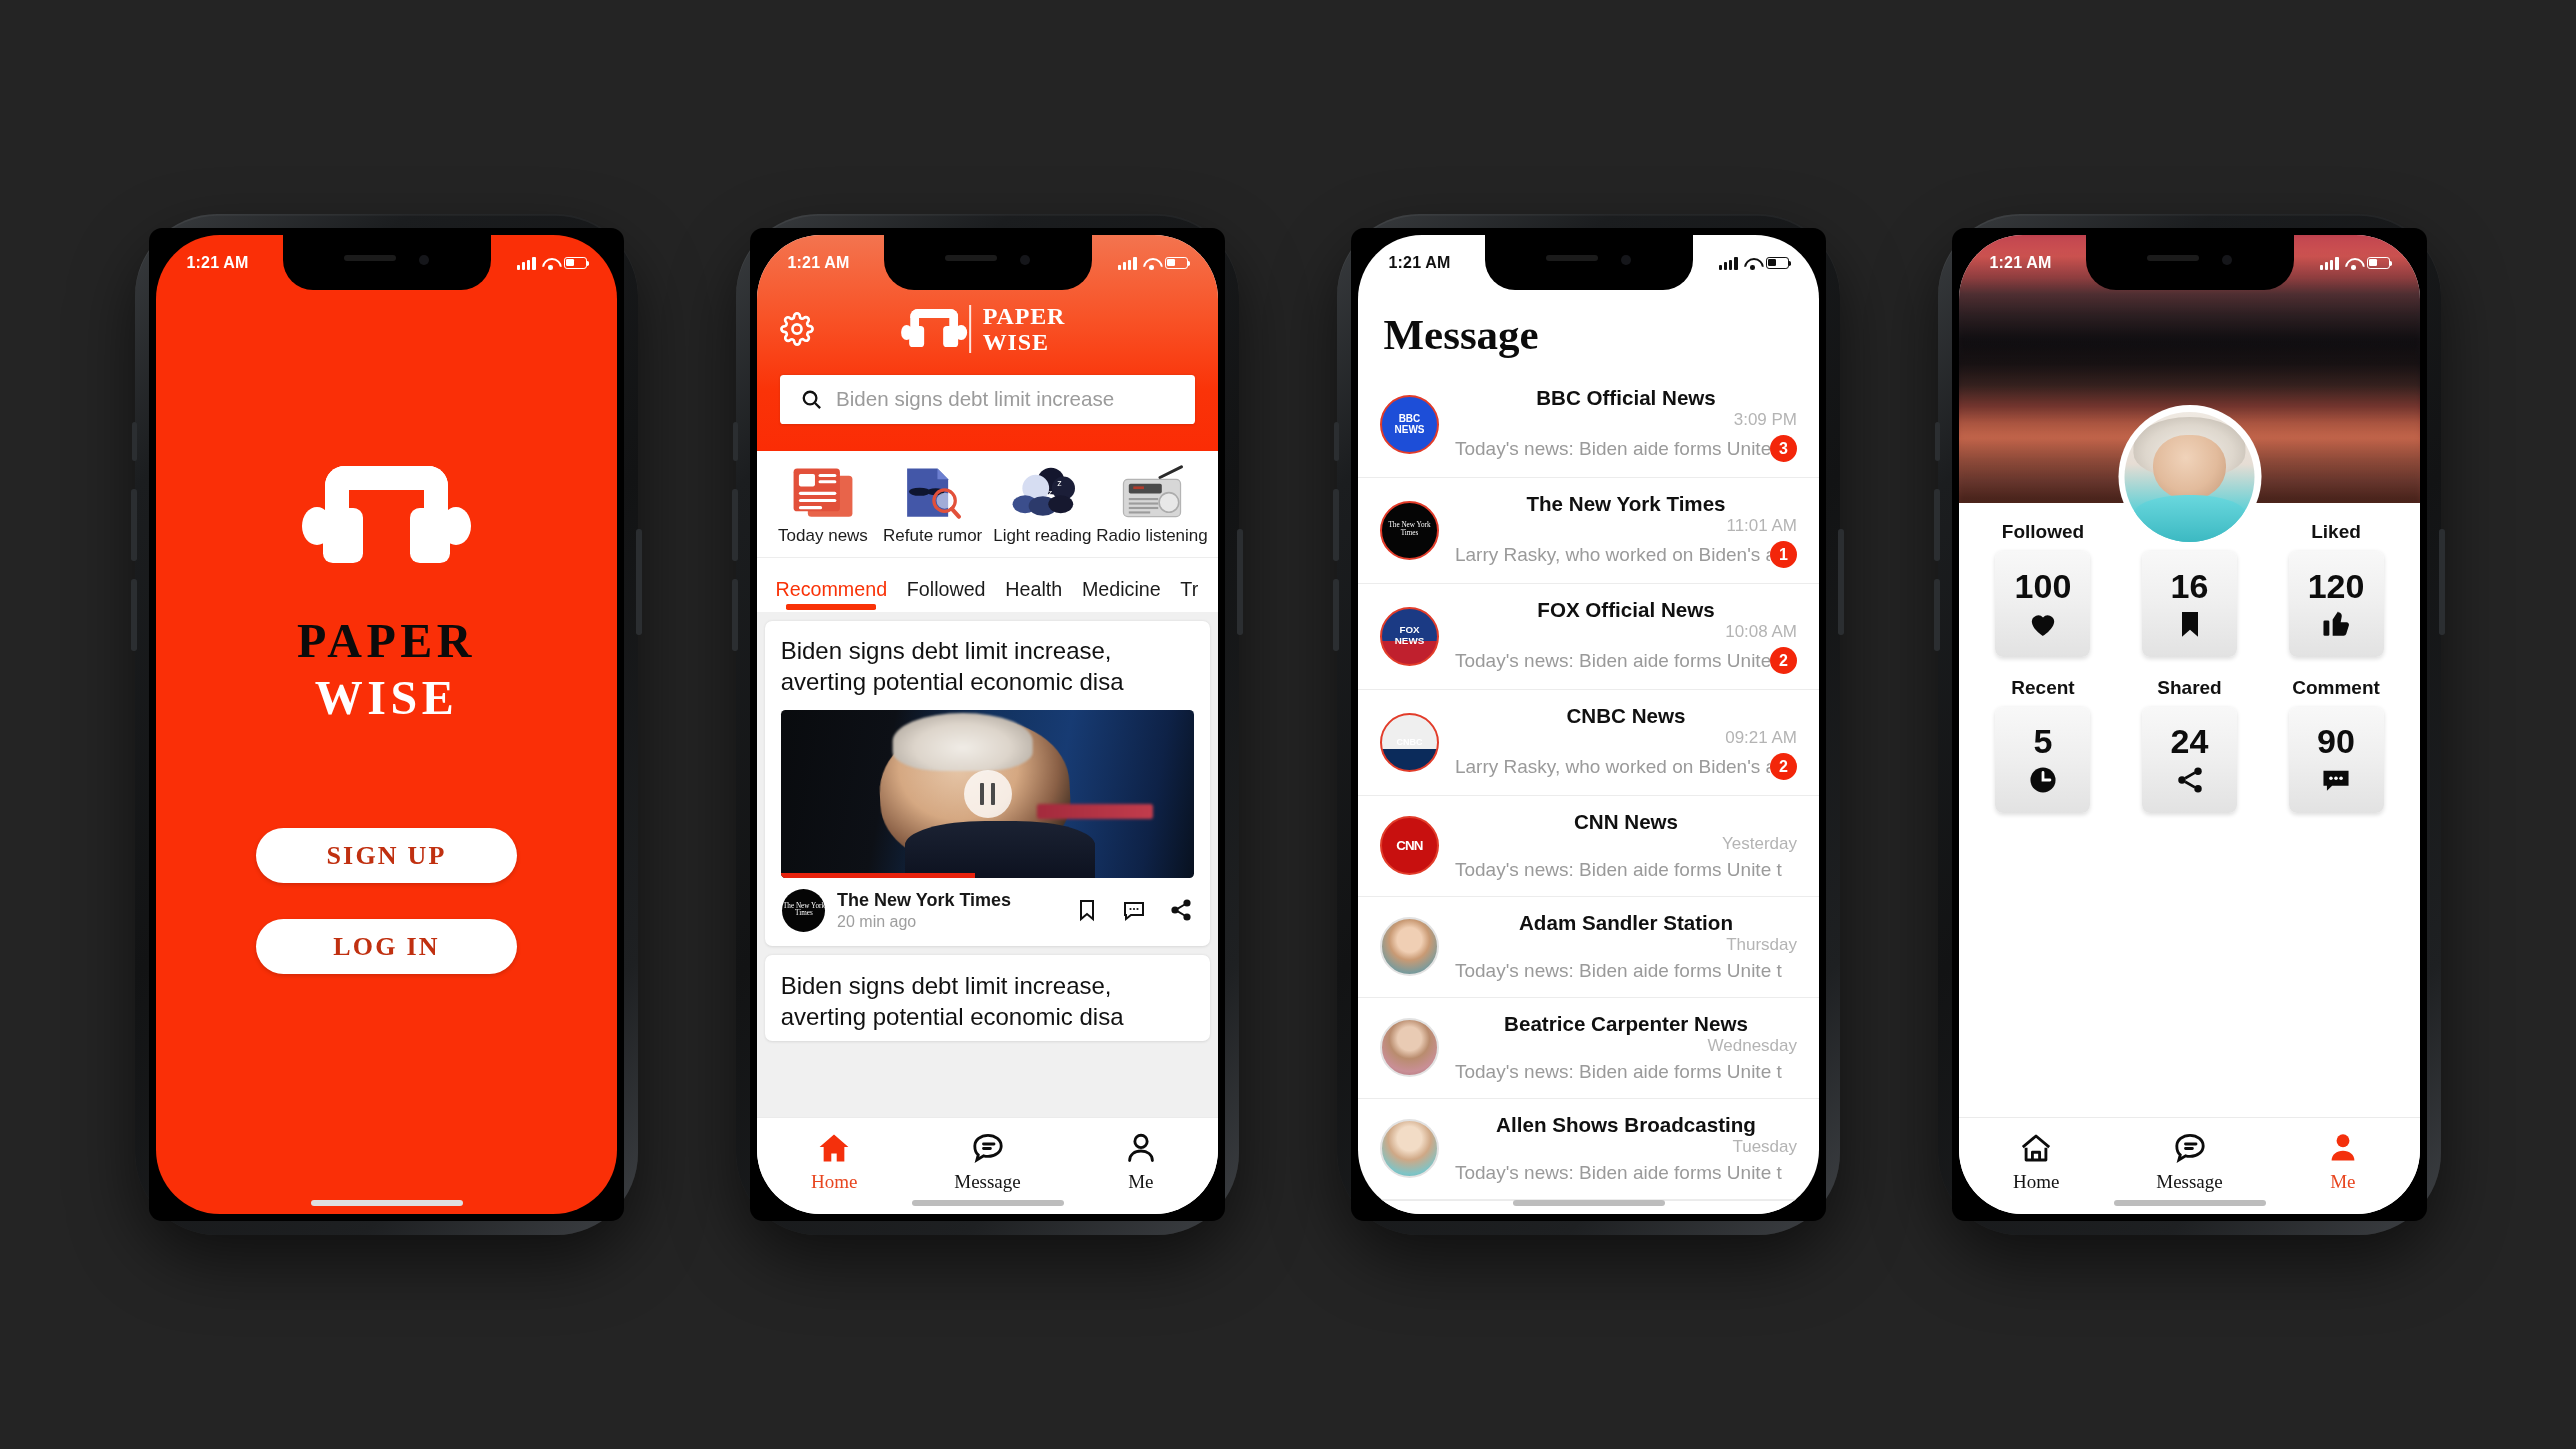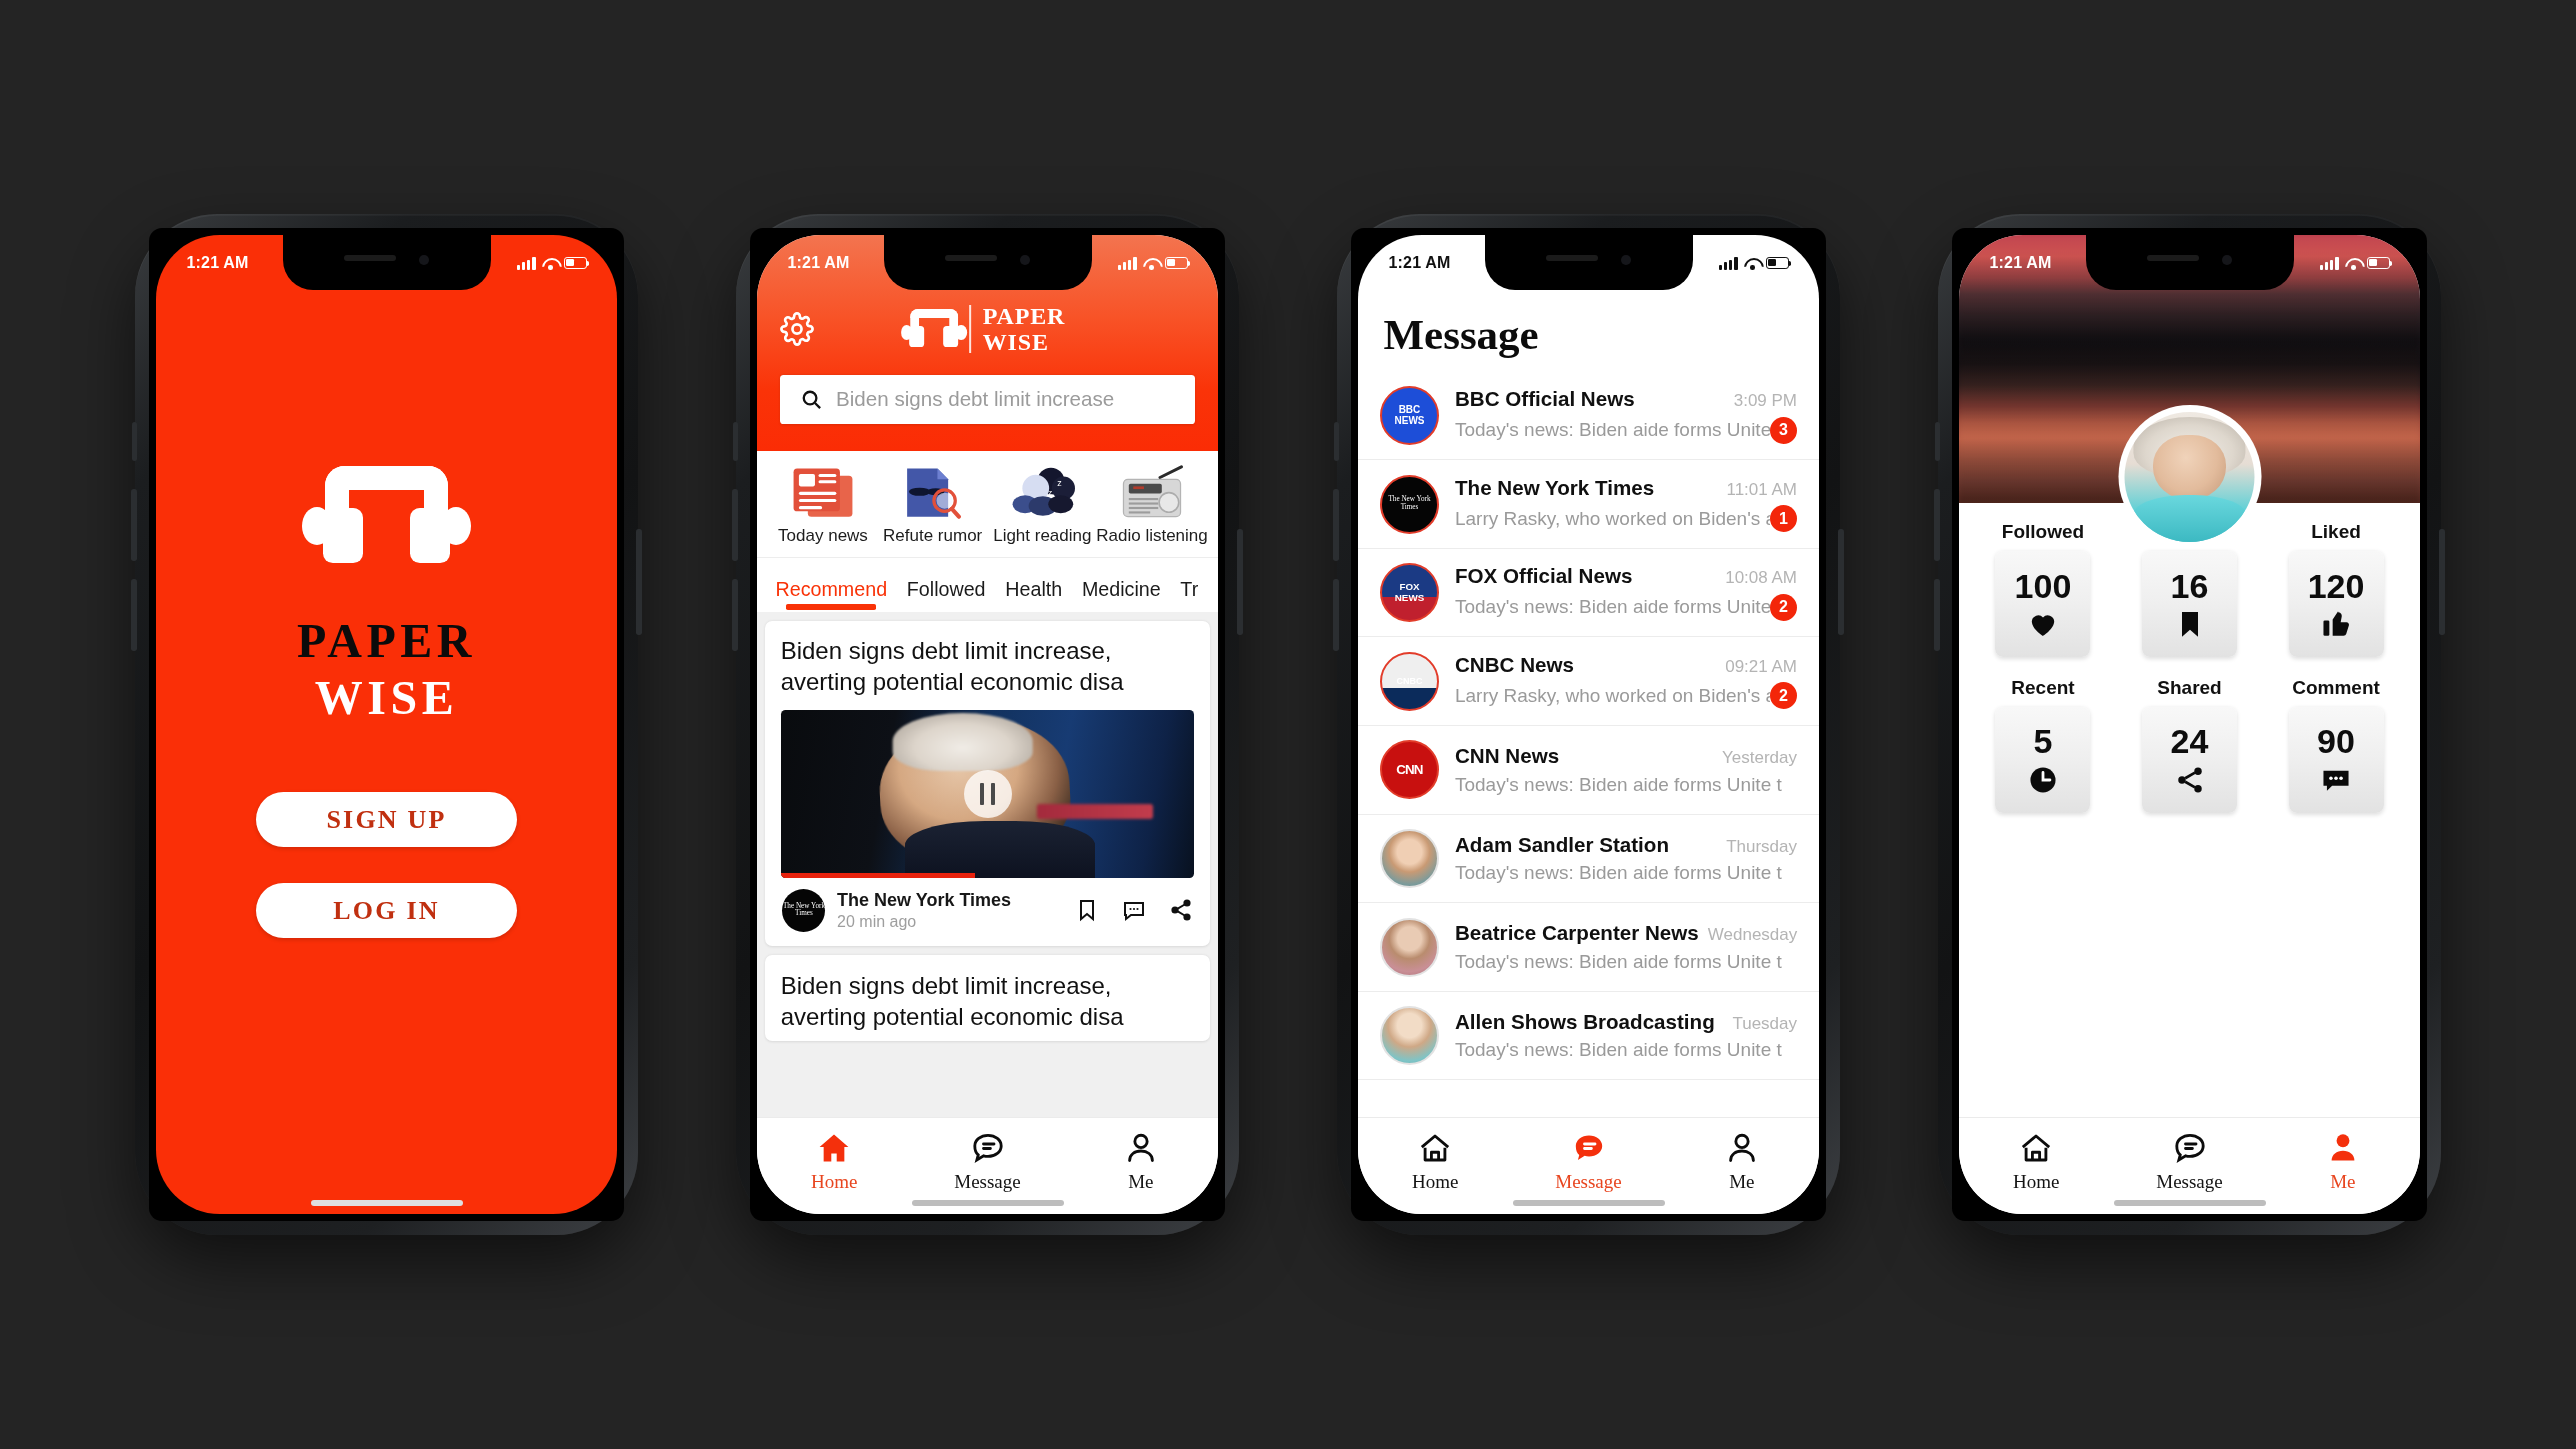--- a/index.html
+++ b/index.html
@@ -112,21 +112,21 @@
              font-size:48px; letter-spacing:4.5px; color:#0b0b0b; line-height:1.1; }
   .brand-2 { font-family:"Liberation Serif", serif; font-weight:700;
              font-size:48px; letter-spacing:4.5px; color:#fff; line-height:1.25; }
   .cta {
     width:261px; height:55px; margin-top:0; background:#fff; border-radius:30px;
     display:flex; align-items:center; justify-content:center;
     font-family:"Liberation Serif", serif; font-weight:700; font-size:26px; letter-spacing:2.2px;
     color:#C03010; border:none; cursor:pointer;
     box-shadow:0 1.8px 4.5px rgba(0,0,0,.16);
   }
-  .cta.first { margin-top:64px; }
+  .cta.first { margin-top:100px; }
   .cta.second { margin-top:36px; }
 
   
   .home-head {
     background:linear-gradient(180deg,#F3744F 0%, #F85327 38%, #FA3308 72%, #FB2C05 100%);
     padding:55px 0 0 0; position:relative;
   }
   .head-row { height:77px; display:flex; align-items:center; padding:0 23px; position:relative; }
   .gear { width:34px;height:34px; color:#fff; }
   .brandbar { position:absolute; left:50%; transform:translateX(-50%); display:flex; align-items:center; gap:11.6px; }
@@ -210,21 +210,21 @@
   
   .msg-screen { background:#fff; flex:1; display:flex; flex-direction:column; padding-top:55px; }
   .msg-title { font-family:"Liberation Serif", serif; font-weight:700; font-size:43px;
                color:#0c0c0c; padding:19.7px 25px 12.5px; }
   .msg-list { flex:1; overflow:hidden; }
   .msg-row { display:flex; align-items:center; gap:16px; padding:14.3px 21.5px; border-bottom:0.9px solid #ececec; cursor:pointer; }
   .msg-row .ava { width:59px;height:59px;border-radius:50%;flex:0 0 auto;position:relative;
                   border:2.2px solid #E23C2A; overflow:hidden;
                   display:flex;align-items:center;justify-content:center; }
   .msg-row .body { flex:1; min-width:0; }
-  .msg-row .ln1 { display:flex; align-items:flex-end; }
+  .msg-row .ln1 { display:flex; align-items:center;flex-direction:column; }
   .msg-row .nm { font-size:20.6px; font-weight:700; color:#101010; white-space:nowrap; }
   .msg-row .tm { margin-left:auto; font-size:17px; color:#b4b4b4; white-space:nowrap; padding-left:9px; }
   .msg-row .ln2 { display:flex; align-items:center; margin-top:5.4px; }
   .msg-row .pv { font-size:19px; color:#9a9a9a; white-space:nowrap; overflow:hidden; text-overflow:clip; }
   .badge { margin-left:auto; min-width:27px;height:27px;border-radius:50%;background:#F3260A;color:#fff;
            font-size:16px;font-weight:700;display:flex;align-items:center;justify-content:center;flex:0 0 auto;}
 
   
   .prof { flex:1; background:#fff; display:flex; flex-direction:column; }
   .cover { height:268px; position:relative; overflow:hidden;

